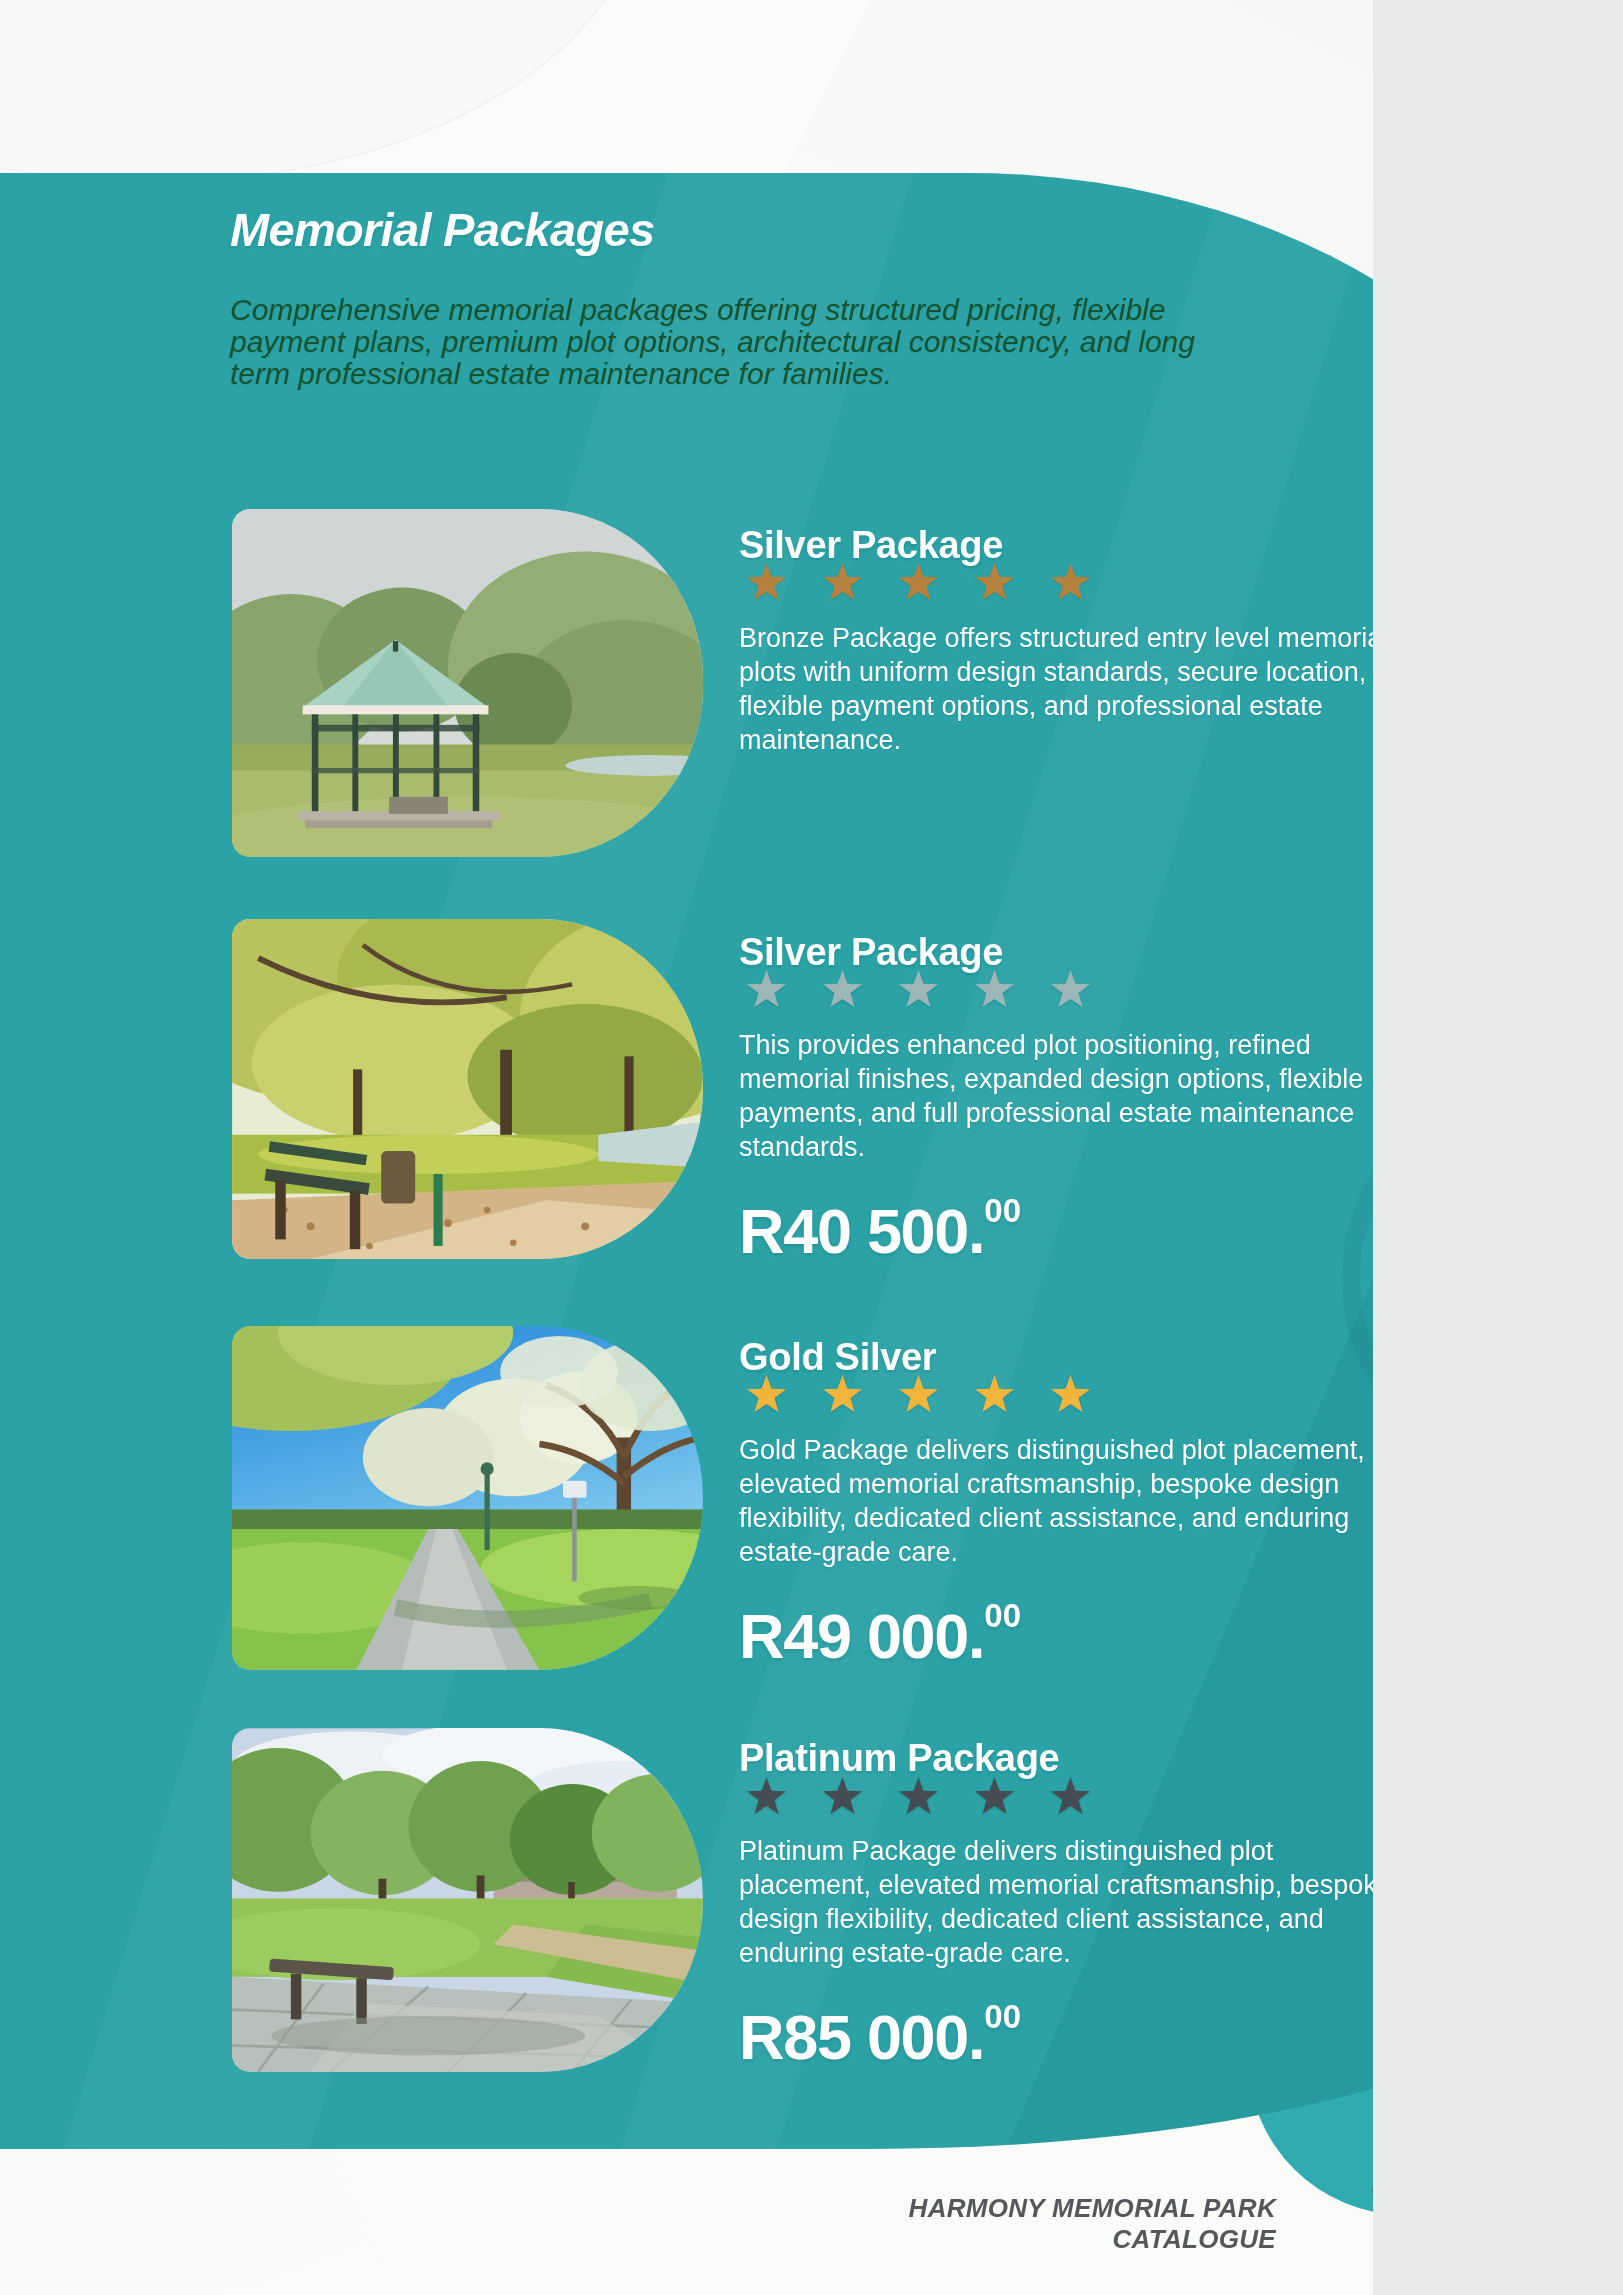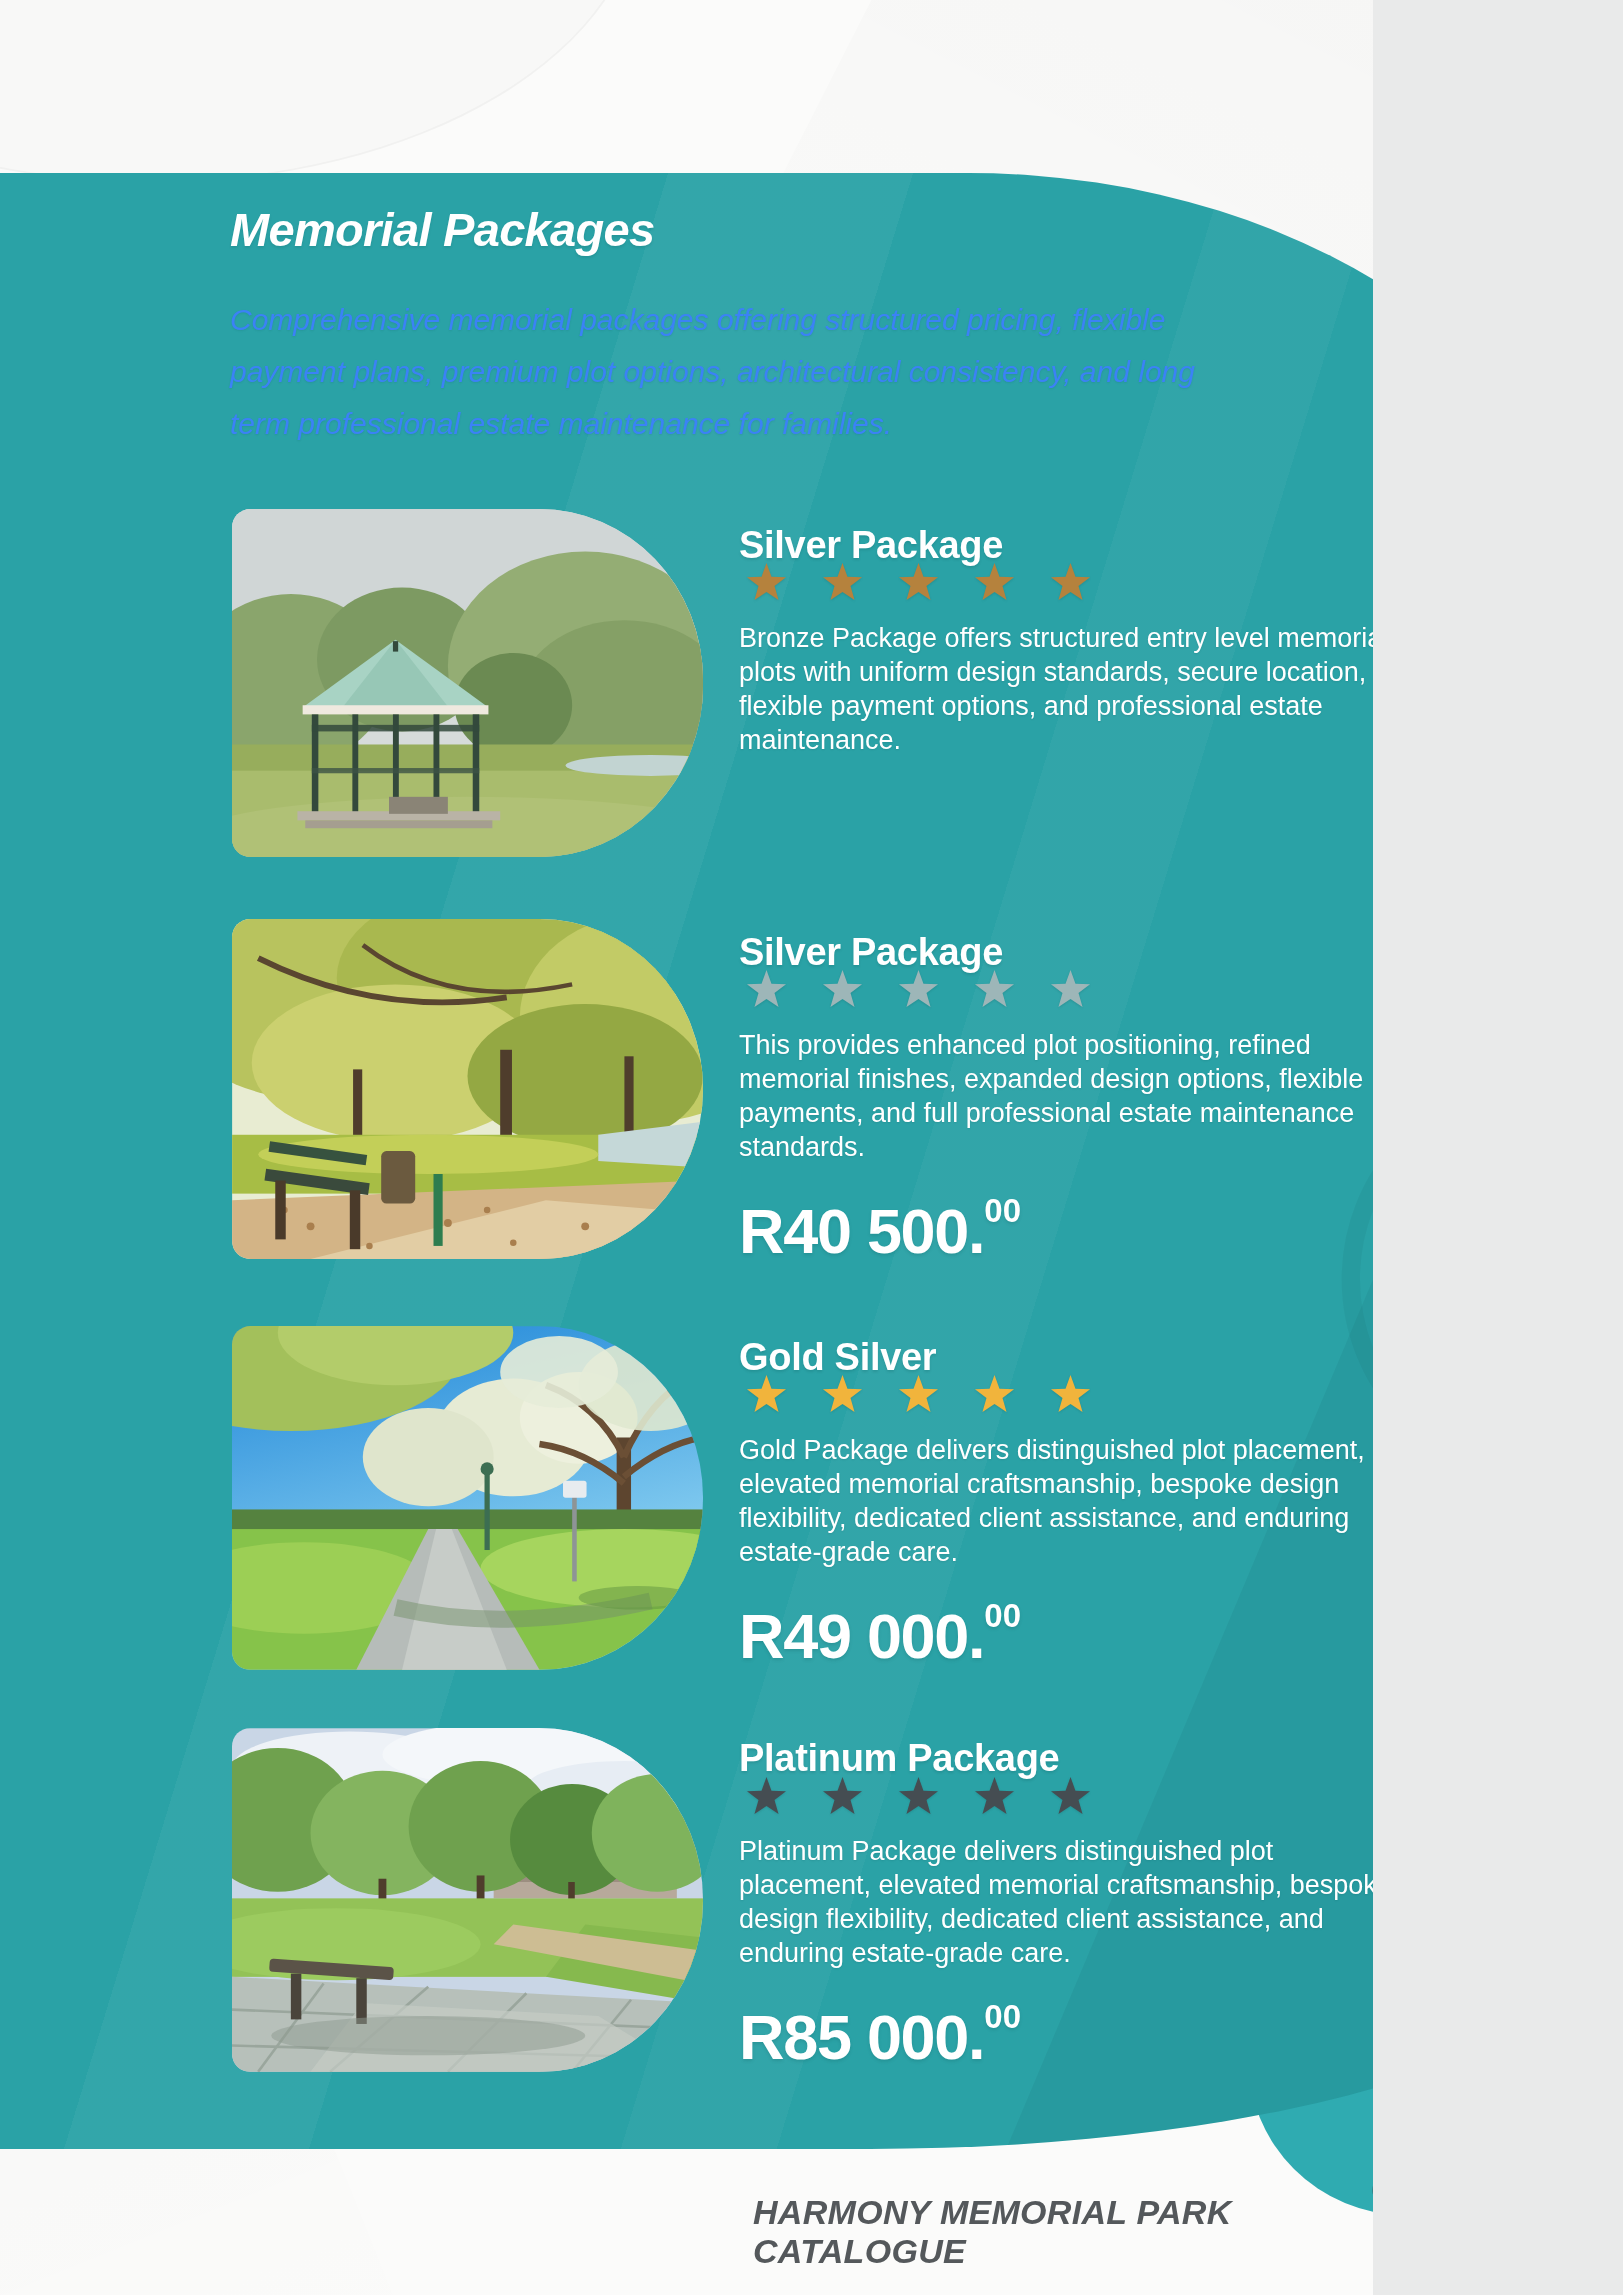--- a/index.html
+++ b/index.html
@@ -52,21 +52,21 @@
   .rings { position:absolute; left:1341px; top:720px; }
   
   .content { position:absolute; inset:0; z-index:3; }
   .page-title {
     position:absolute; left:230px; top:202px;
     font-size:47px; font-weight:bold; font-style:italic; color:#ffffff;
     letter-spacing:-0.7px; text-shadow:0 2px 2.6px rgba(0,60,60,0.12);
   }
   .intro {
     position:absolute; left:230px; top:294px; width:1008px;
-    font-size:30px; line-height:52px; font-style:italic; color:#3b82f6;
+    font-size:30px; line-height:32px; font-style:italic; color:#14532d;
     text-shadow:0 1.3px 2px rgba(0,60,60,0.10);
   }
   .photo {
     position:absolute; left:232px; width:471px; overflow:hidden;
     border-radius:18.3px 164px 164px 18.3px / 18.3px 171px 171px 18.3px;
   }
   .photo svg { display:block; }
   .pkg-name {
     position:absolute; left:739px;
     font-size:38px; font-weight:bold; color:#ffffff; letter-spacing:-0.3px;
@@ -79,22 +79,22 @@
     font-size:27px; line-height:34px; color:#ffffff;
     text-shadow:0 1.3px 2px rgba(0,60,60,0.12);
   }
   .pkg-price {
     position:absolute; left:739px;
     font-size:63px; font-weight:bold; color:#ffffff; letter-spacing:-1.3px;
     text-shadow:0 2px 3.3px rgba(0,60,60,0.15);
   }
   .pkg-price sup { font-size:33px; letter-spacing:0; vertical-align:31px; }
   .footer-text {
-    position:absolute; left:753px; top:2193px; width:523px; text-align:left;
-    font-size:34px; font-weight:bold; font-style:italic; color:#54585b;
+    position:absolute; left:753px; top:2193px; width:523px; text-align:right;
+    font-size:26px; font-weight:bold; font-style:italic; color:#54585b;
     letter-spacing:0.3px; z-index:3;
   }
   .page-number {
     position:absolute; left:1362px; top:2170px; width:39px; text-align:center;
     font-size:37px; font-weight:bold; color:#3d464a; z-index:3;
   }
 </style>
 </head>
 <body>
 

